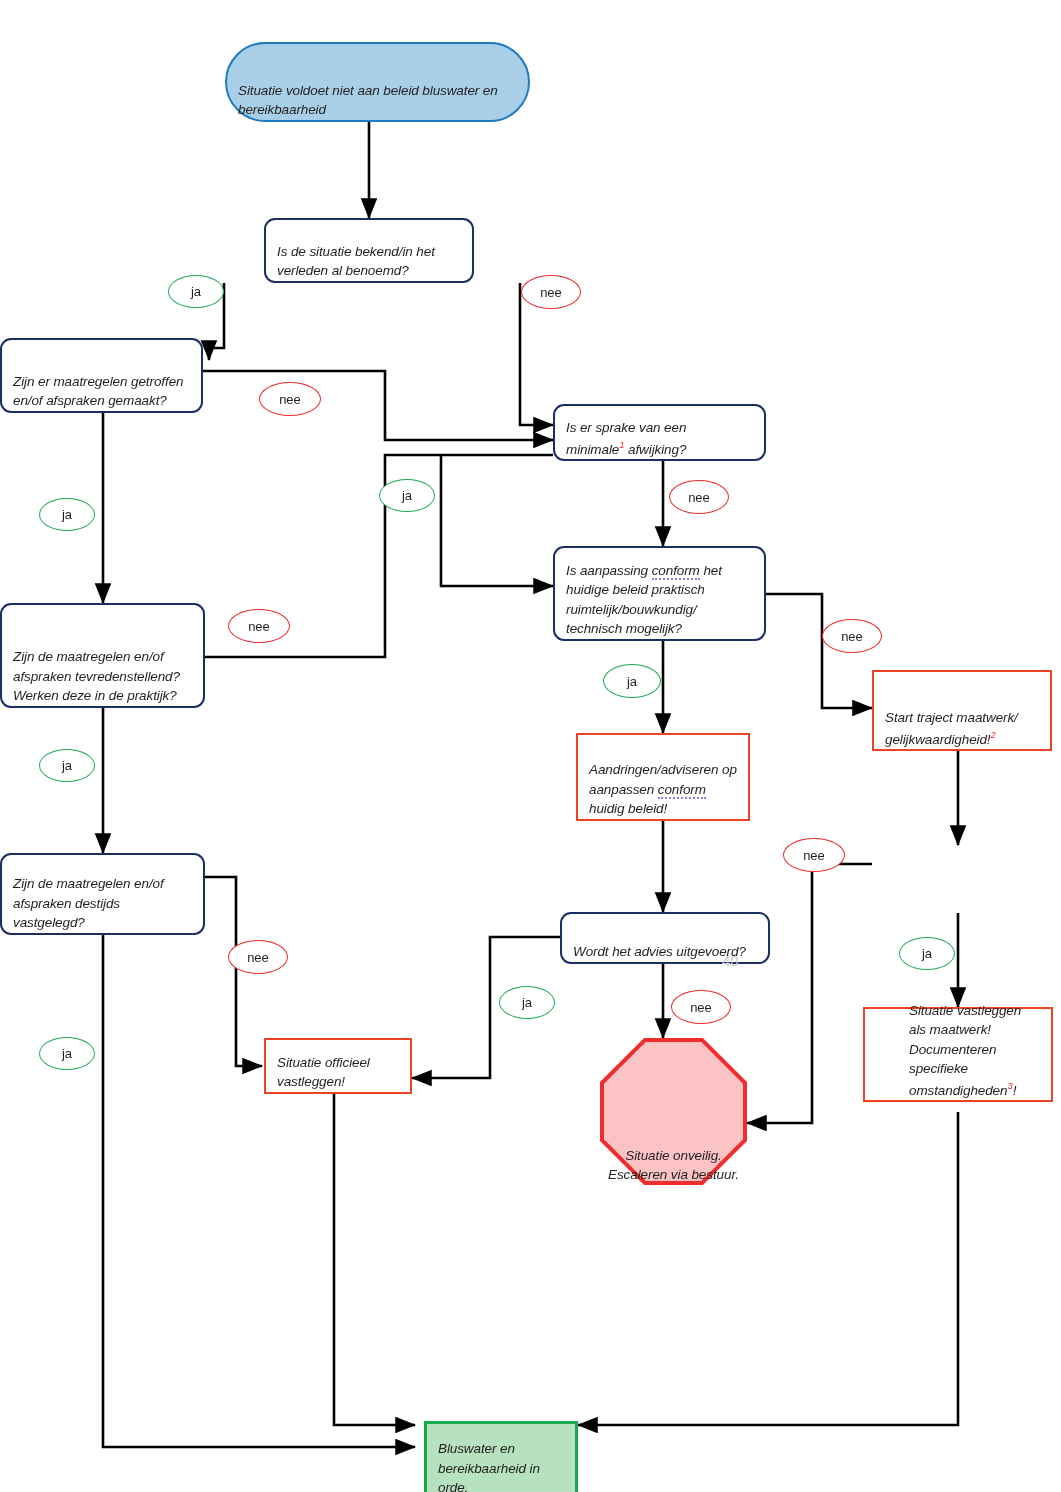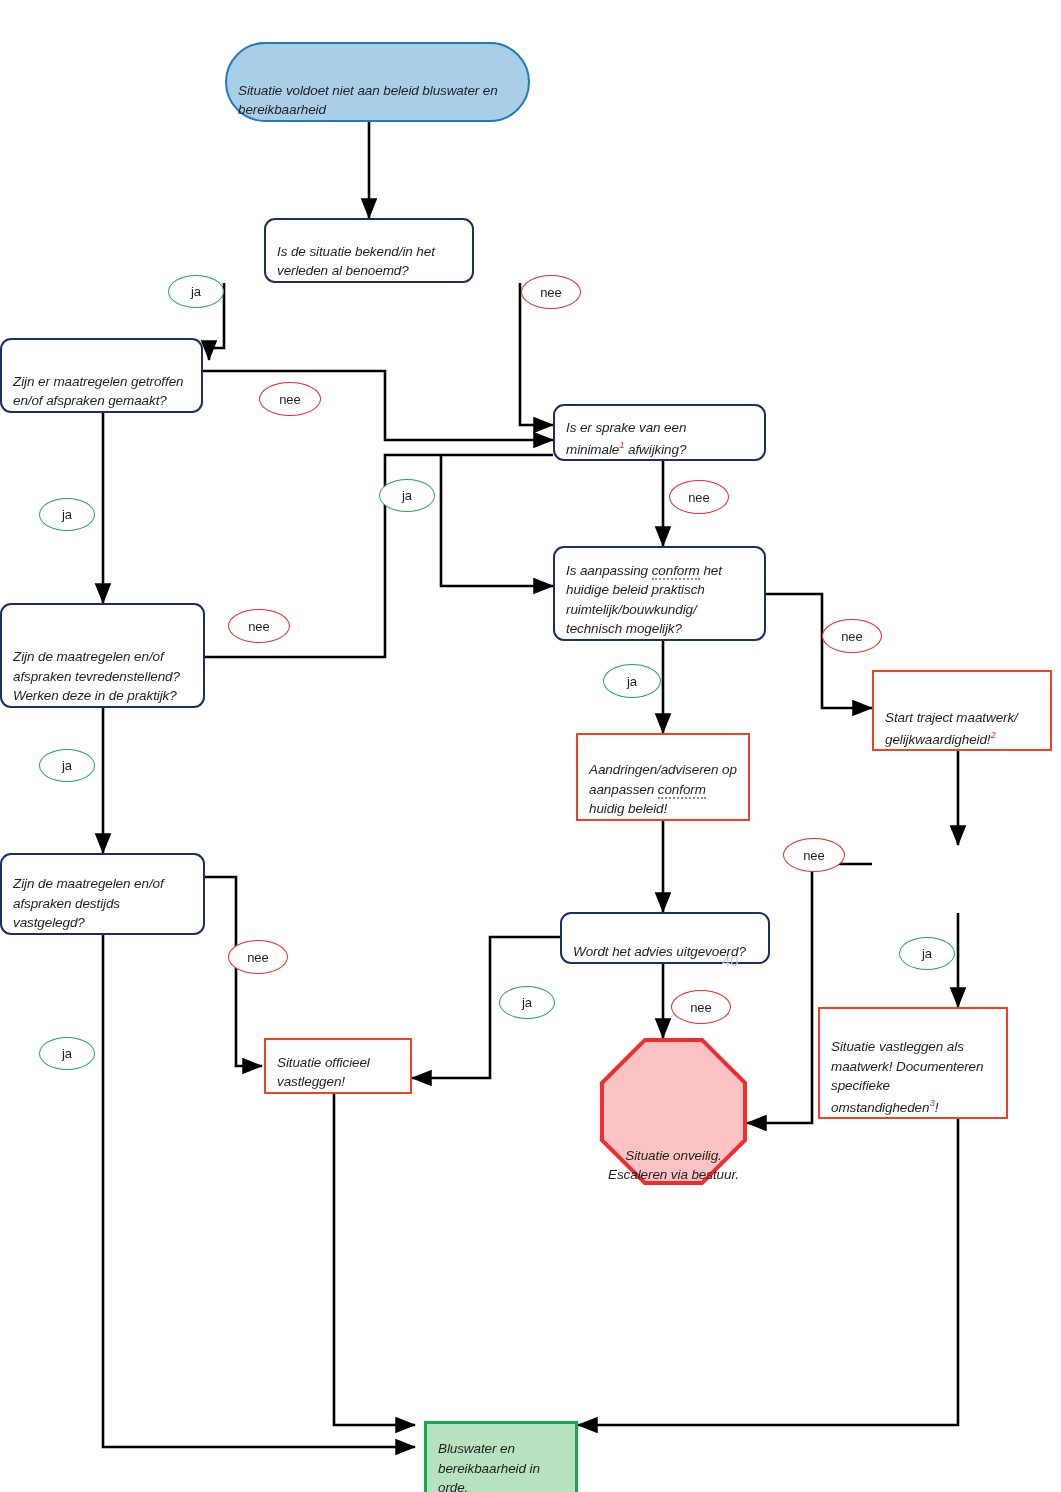--- a/index.html
+++ b/index.html
@@ -211,21 +211,21 @@
 
   <div class="node n-decision" style="left:560px; top:912px; width:210px; height:52px;">
     <span class="txt">Wordt het advies uitgevoerd?</span>
   </div>
 
 
   <div class="node n-action" style="left:264px; top:1038px; width:148px; height:56px;">
     <span class="txt">Situatie officieel vastleggen!</span>
   </div>
 
-  <div class="node n-action" style="left:818px; top:1007px; width:190px; height:112px;">
+  <div class="node n-action" style="left:863px; top:1007px; width:190px; height:95px;padding-left:33px;">
     <span class="txt"><span>Situatie vastleggen als maatwerk! Documenteren specifieke omstandigheden</span><sup class="red">3</sup><span>!</span></span>
   </div>
 
   <div class="node n-octagon" style="left:600px; top:1038px; width:147px; height:147px;">
     <span class="oct-shape"></span>
     <span class="oct-inner"></span>
     <span class="txt">Situatie onveilig. Escaleren via bestuur.</span>
   </div>
 
   <div class="node n-green" style="left:424px; top:1388px; width:154px; height:80px;margin-top:33px;">

